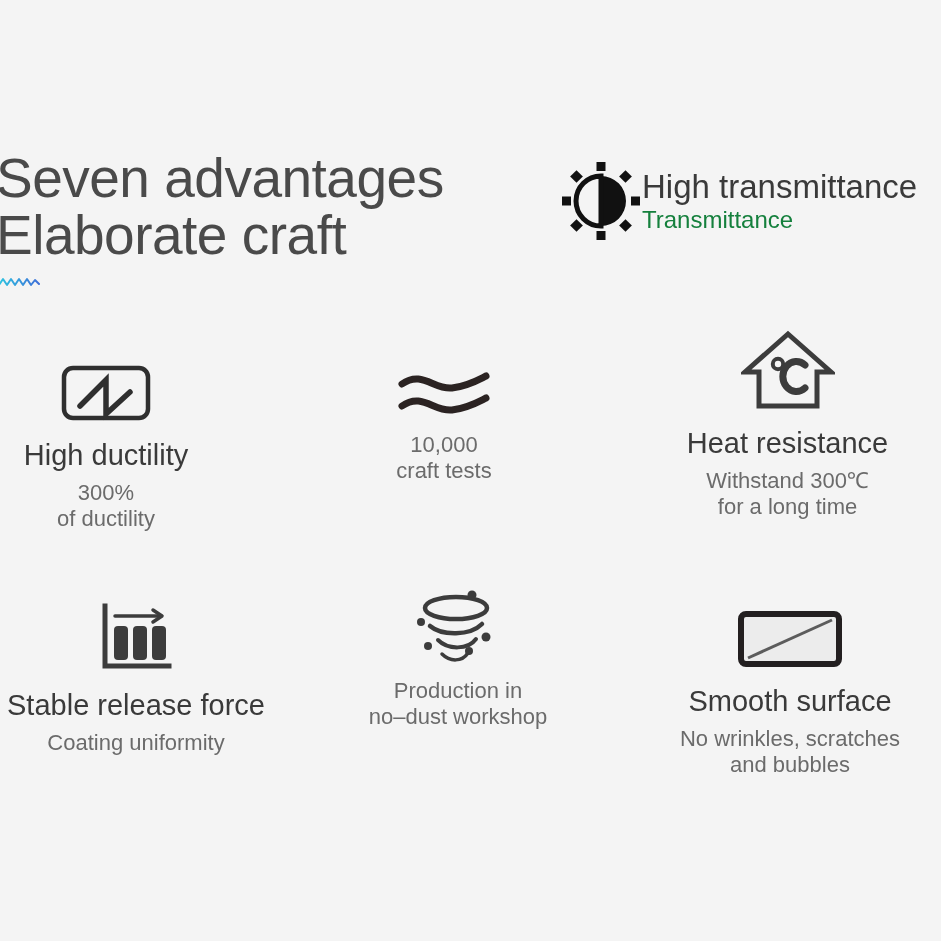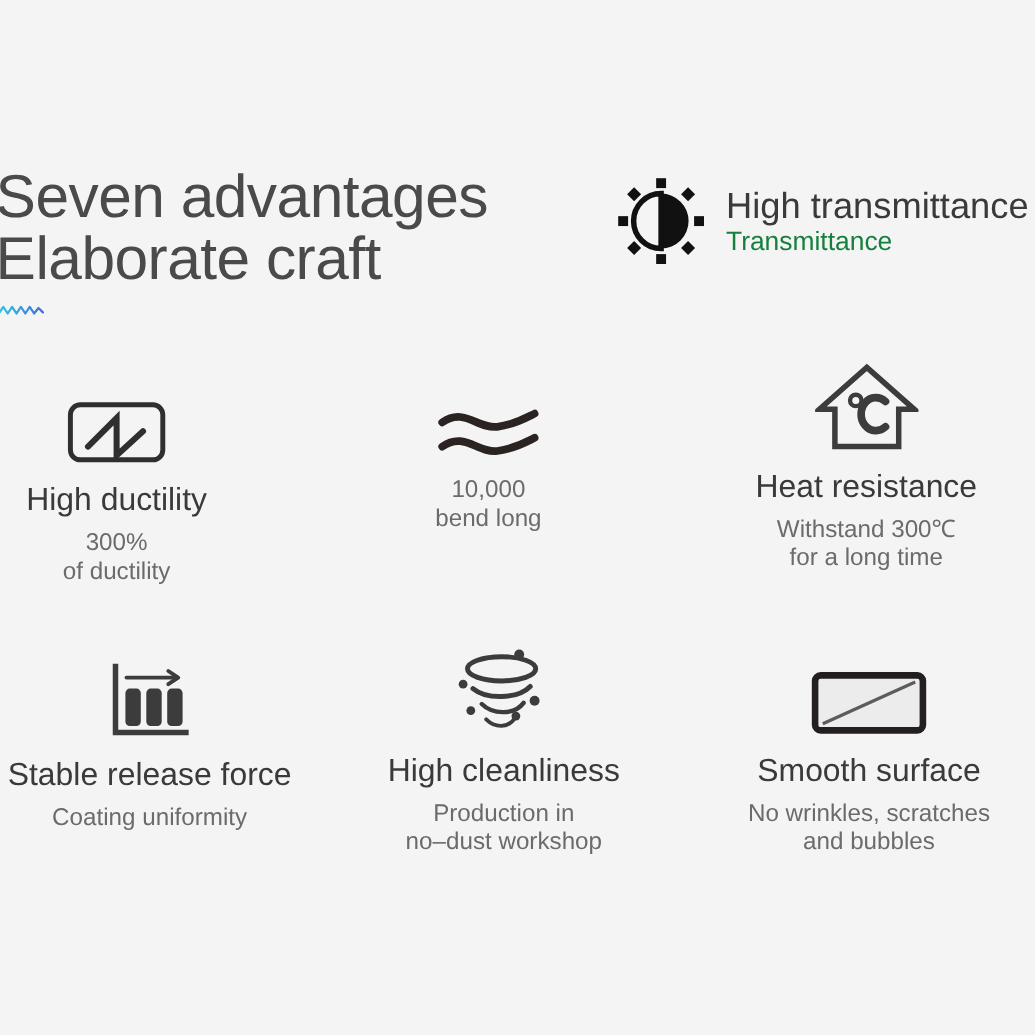--- a/index.html
+++ b/index.html
@@ -64,21 +64,20 @@
     font-weight: 400;
   }
 
   
   .feature-transmittance {
     position: absolute;
     left: 560px;
     top: 160px;
     display: flex;
     align-items: center;
-    gap: 18px;
   }
   .feature-transmittance .icon-wrap {
     height: auto;
     align-items: center;
   }
   .feature-transmittance .texts { text-align: left; }
   .feature-transmittance .f-title {
     font-size: 33px;
     line-height: 38px;
     color: #3a3a3a;
@@ -162,21 +161,21 @@
 </div>
 
 <div class="feature pos-flexibility">
   <div class="icon-wrap">
     <svg width="100" height="58" viewBox="0 0 100 58">
       <path d="M8 18 C28 4 40 24 58 22 C74 20 84 14 92 10" fill="none" stroke="#2b2322" stroke-width="7" stroke-linecap="round"></path>
       <path d="M8 40 C28 26 40 46 58 44 C74 42 84 36 92 32" fill="none" stroke="#2b2322" stroke-width="7" stroke-linecap="round"></path>
     </svg>
   </div>
   <div class="f-sub gap-sub">10,000</div>
-  <div class="f-sub">bend long</div>
+  <div class="f-sub">craft tests</div>
 </div>
 
 <div class="feature pos-heat">
   <div class="icon-wrap">
     <svg width="94" height="84" viewBox="0 0 94 84">
       <path d="M47 6 L90 44 L76 44 L76 78 L18 78 L18 44 L4 44 Z" fill="none" stroke="#3c3c3c" stroke-width="5" stroke-linejoin="miter"></path>
       <circle cx="37" cy="36" r="5.2" fill="none" stroke="#3c3c3c" stroke-width="4"></circle>
       <path d="M64 37 A13.5 15 0 1 0 64 60" fill="none" stroke="#3c3c3c" stroke-width="7" stroke-linecap="round"></path>
     </svg>
   </div>
@@ -207,21 +206,20 @@
       <path d="M20 36 C32 46 60 46 72 34" fill="none" stroke="#3c3c3c" stroke-width="4.5" stroke-linecap="round"></path>
       <path d="M28 50 C38 60 58 60 66 49" fill="none" stroke="#3c3c3c" stroke-width="4" stroke-linecap="round"></path>
       <path d="M32 64 C40 72 52 72 58 63" fill="none" stroke="#3c3c3c" stroke-width="3.5" stroke-linecap="round"></path>
       <circle cx="62" cy="5" r="4.5" fill="#3c3c3c"></circle>
       <circle cx="11" cy="32" r="4" fill="#3c3c3c"></circle>
       <circle cx="76" cy="47" r="4.5" fill="#3c3c3c"></circle>
       <circle cx="18" cy="56" r="4" fill="#3c3c3c"></circle>
       <circle cx="59" cy="61" r="4" fill="#3c3c3c"></circle>
     </svg>
   </div>
-  <div class="f-title gap-title">High cleanliness</div>
   <div class="f-sub gap-sub">Production in</div>
   <div class="f-sub">no–dust workshop</div>
 </div>
 
 <div class="feature pos-smooth">
   <div class="icon-wrap">
     <svg width="108" height="62" viewBox="0 0 108 62">
       <rect x="5" y="6" width="98" height="50" rx="5" ry="5" fill="#ececec" stroke="#231f20" stroke-width="6"></rect>
       <line x1="12" y1="50" x2="96" y2="12" stroke="#5c5c5c" stroke-width="3"></line>
     </svg>

